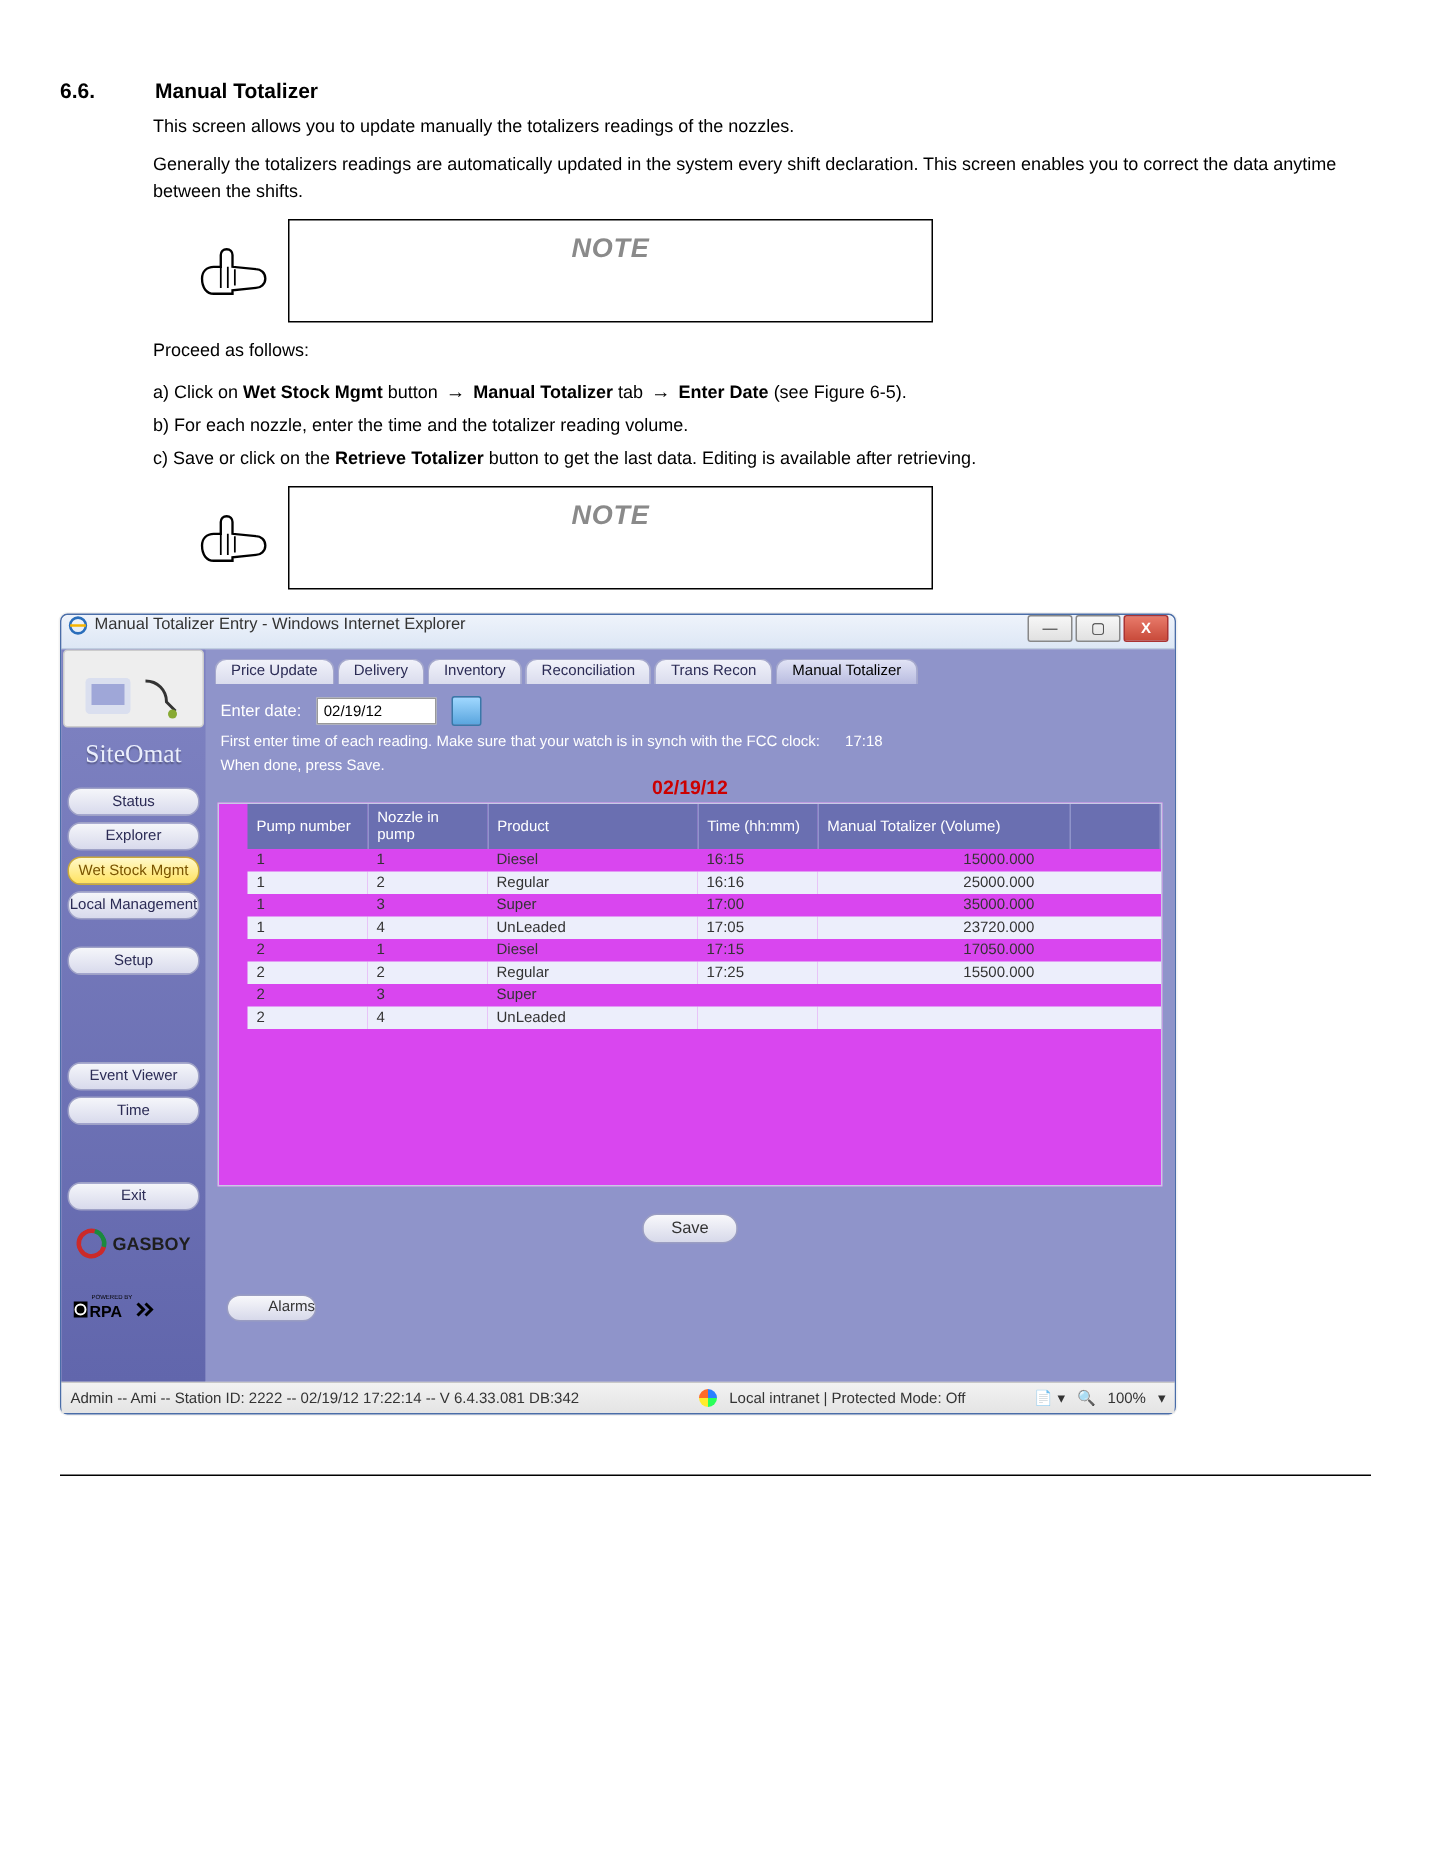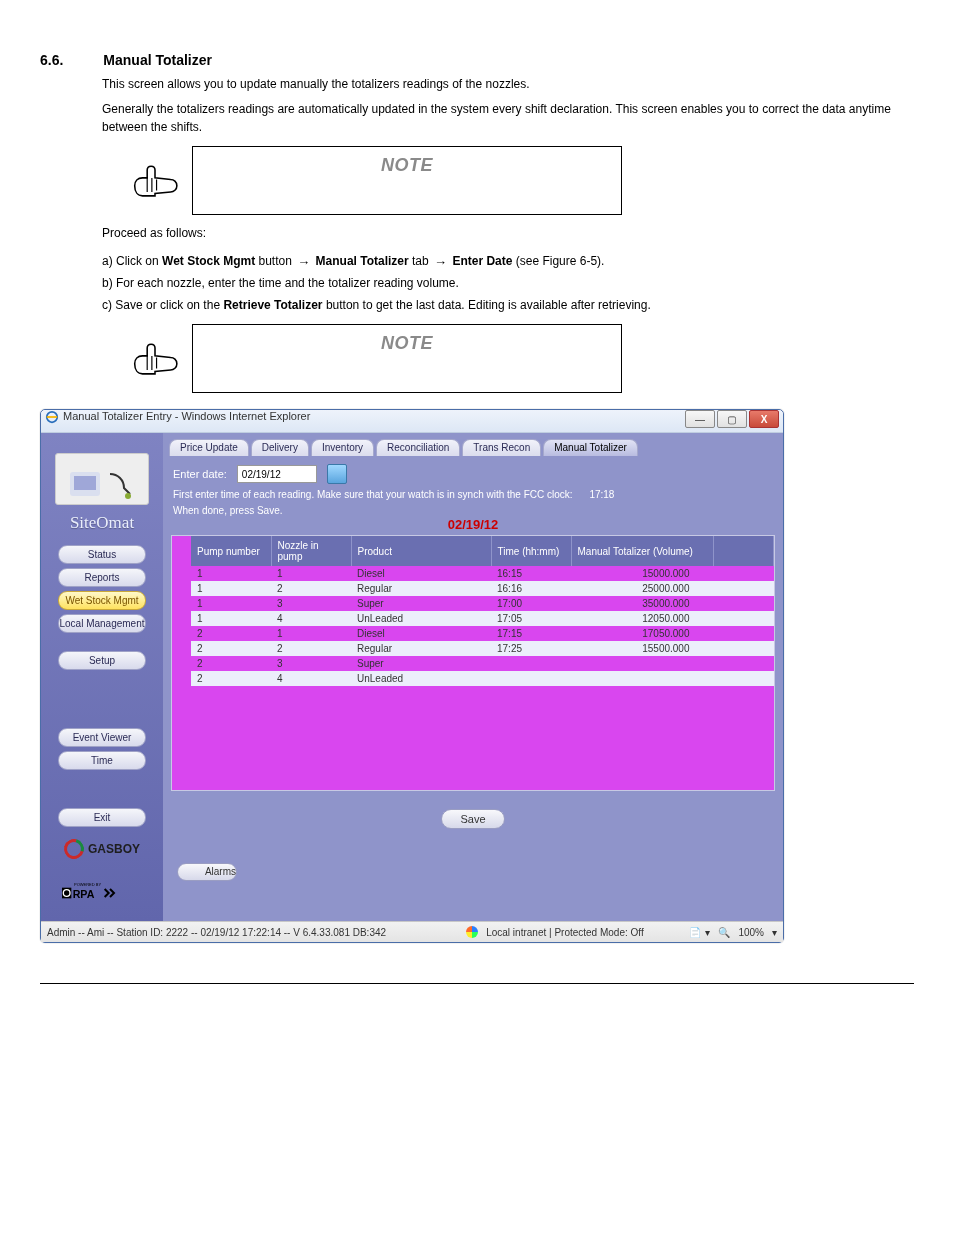--- a/index.html
+++ b/index.html
@@ -109,24 +109,24 @@
   .win-close {
     background: linear-gradient(#e87a6a,#c84a3a);
     border-color: #a33; color: #fff; font-weight: bold;
   }
   .app {
     display: flex;
     background: #7a7fbf;
     height: 488px;
   }
   .sidebar {
-    width: 122px;
+    width: 96px;
     background: linear-gradient(#7f83c2,#6166ac);
     display: flex; flex-direction: column; align-items: center;
-    padding-top: 20px;
+    padding-top: 0;
     gap: 4px;
   }
   .logo-box {
     width: 92px; height: 50px;
     background:#eee;
     border:1px solid #ccc;
     border-radius:3px;
     display:flex;align-items:flex-end;justify-content:center;
   }
   .siteomat {
@@ -351,21 +351,21 @@
         <svg width="80" height="40" viewBox="0 0 80 40">
           <rect x="8" y="8" width="30" height="24" rx="3" fill="#dadfef"></rect>
           <rect x="12" y="12" width="22" height="14" fill="#9fa7d8"></rect>
           <path d="M48 10c8 0 14 6 14 14l6 6" stroke="#333" stroke-width="2" fill="none"></path>
           <circle cx="66" cy="32" r="3" fill="#8a3"></circle>
         </svg>
       </div>
       <div class="siteomat">SiteOmat</div>
 
       <div class="sbtn">Status</div>
-      <div class="sbtn">Reports</div>
+      <div class="sbtn">Explorer</div>
       <div class="sbtn yellow">Wet Stock Mgmt</div>
       <div class="sbtn">Local Management</div>
       <div class="spacer"></div>
       <div class="sbtn">Setup</div>
       <div class="spacer3"></div>
       <div class="sbtn">Event Viewer</div>
       <div class="sbtn">Time</div>
       <div class="spacer2"></div>
       <div class="sbtn">Exit</div>
 
@@ -449,21 +449,21 @@
                 <td>Super</td>
                 <td>17:00</td>
                 <td class="vol">35000.000</td>
                 <td></td>
               </tr>
               <tr class="alt">
                 <td class="num">1</td>
                 <td class="num">4</td>
                 <td>UnLeaded</td>
                 <td>17:05</td>
-                <td class="vol">12050.000</td>
+                <td class="vol">23720.000</td>
                 <td></td>
               </tr>
               <tr>
                 <td class="num">2</td>
                 <td class="num">1</td>
                 <td>Diesel</td>
                 <td>17:15</td>
                 <td class="vol">17050.000</td>
                 <td></td>
               </tr>

